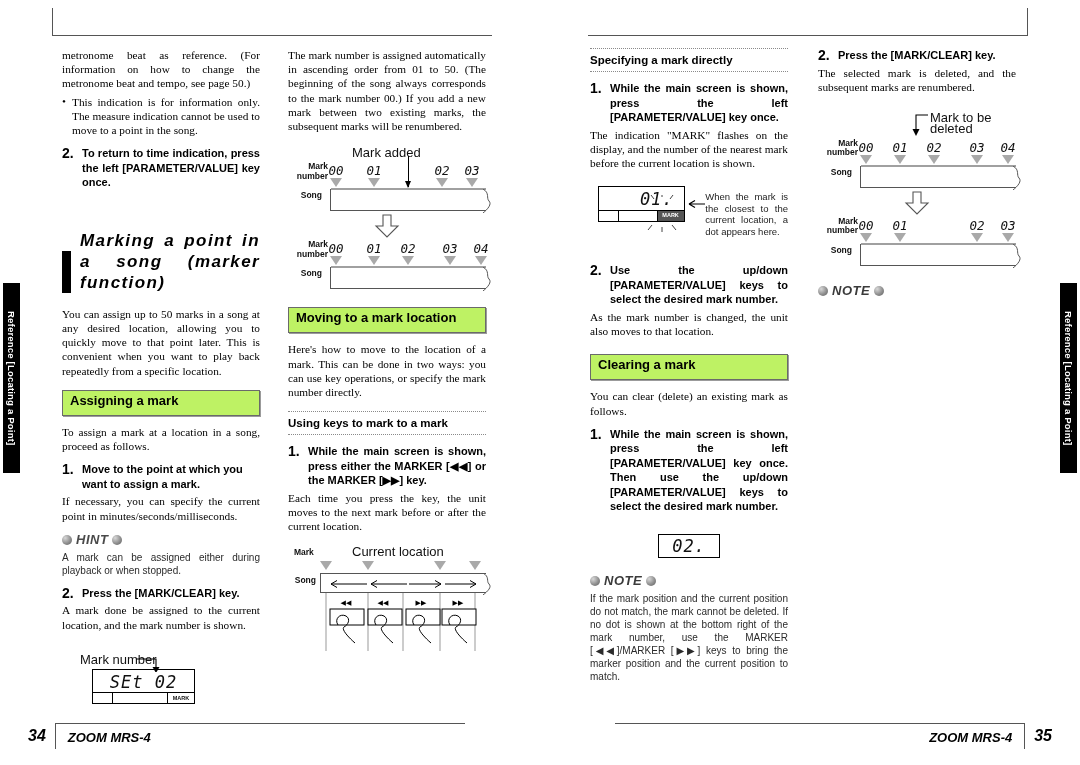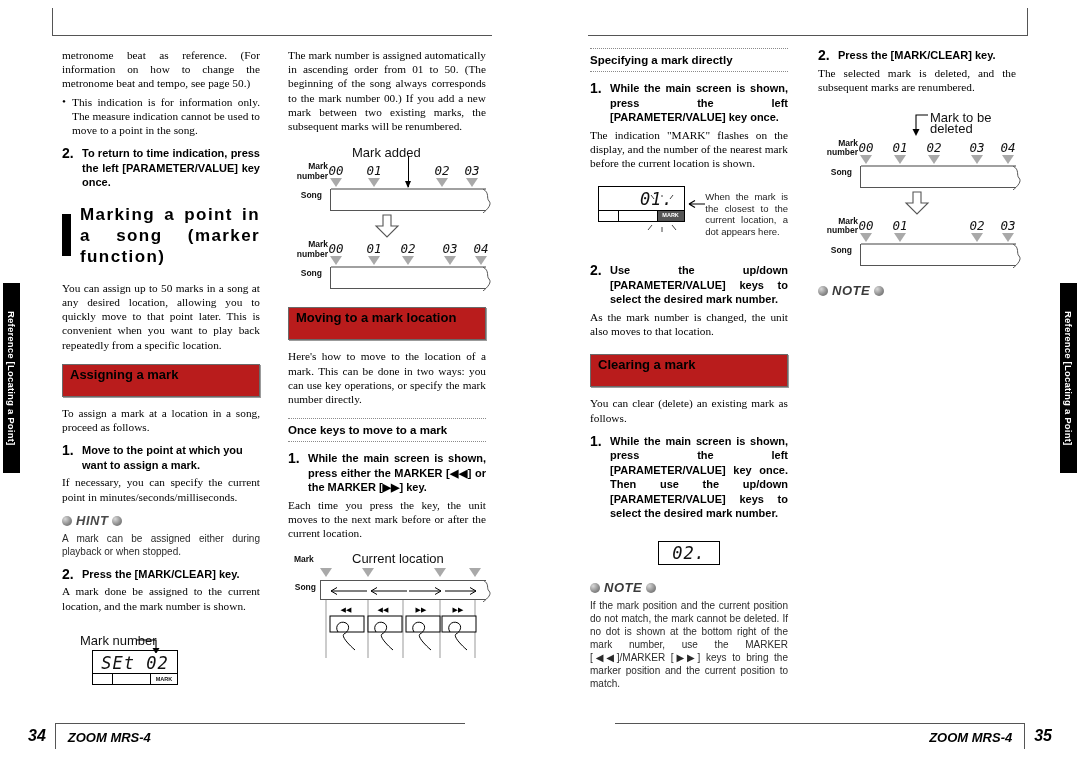--- a/index.html
+++ b/index.html
@@ -91,43 +91,44 @@
     flex:0 0 20px;
     font-size:14px;
     line-height:14.5px;
   }
   .step .txt { flex:1; text-align:justify; }
   .step .txt.nj { text-align:left; }
 
   
   .chapter {
     display:flex;
-    align-items:center;
-    margin:14px 0 14px 0;
+    align-items:flex-end;
+    margin:40px 0 14px 0;
+    font-style:italic;
   }
   .chapter .bar {
     width:9px; height:42px; background:#000;
     margin-right:9px; flex:0 0 9px;
   }
   .chapter .title {
     font-family:"Liberation Sans", sans-serif;
     font-weight:bold;
     font-size:17px;
     line-height:21px;
     letter-spacing:1.4px;
   }
 
   
   .sec-head {
     border:1px solid #6a6a6a;
-    background:#b91c1c;
+    background:#bef264;
     font-family:"Liberation Sans", sans-serif;
     font-weight:bold;
     font-size:13px;
-    padding:3px 7px 14px 7px;
+    padding:3px 7px 7px 7px;
     margin:12px 0 9px 0;
     box-shadow:1px 1px 0 #9b9b9b;
   }
 
   
   .sub-head {
     font-family:"Liberation Sans", sans-serif;
     font-weight:bold;
     font-size:11.5px;
     border-top:1px dotted #8a8a8a;
@@ -164,21 +165,21 @@
     position:relative; padding-left:9px; margin-bottom:3px;
     font-family:"Liberation Sans", sans-serif;
     font-size:10px; line-height:13px; text-align:justify; color:#2b2b2b;
   }
   ul.note-list li:before { content:"\2022"; position:absolute; left:0; top:-1px; }
 
   
   .lcd-wrap { margin:8px 0 0 0; }
   .lcd {
     border:1px solid #000;
-    width:86px;
+    width:103px;
     background:#fff;
   }
   .lcd .digits {
     font-family:"DejaVu Sans Mono", monospace;
     font-style:italic;
     font-size:17px;
     letter-spacing:1px;
     text-align:center;
     padding:5px 4px 3px 4px;
     color:#111;
@@ -444,21 +445,21 @@
           <div>Mark</div>
           <div>number</div>
         </div>
         <div class="dg-label" style="position:absolute; left:-4px; top:30px; width:38px;">Song</div>
       </div>
     </div>
 
     <div class="sec-head" style="margin-top:18px;">Moving to a mark location</div>
     <p>Here's how to move to the location of a mark. This can be done in two ways: you can use key operations, or specify the mark number directly.</p>
 
-    <div class="sub-head">Once keys to move to a mark</div>
+    <div class="sub-head">Using keys to mark to a mark</div>
 
     <div class="step">
       <div class="num">1.</div>
       <div class="txt">While the main screen is shown, press either the MARKER [◀◀] or the MARKER [▶▶] key.</div>
     </div>
     <p>Each time you press the key, the unit moves to the next mark before or after the current location.</p>
 
     <div class="diagram" style="margin-top:14px;">
       <div style="position:relative; height:13px;">
         <div class="dg-label" style="position:absolute; left:6px; top:0; text-align:left;">Mark</div>

